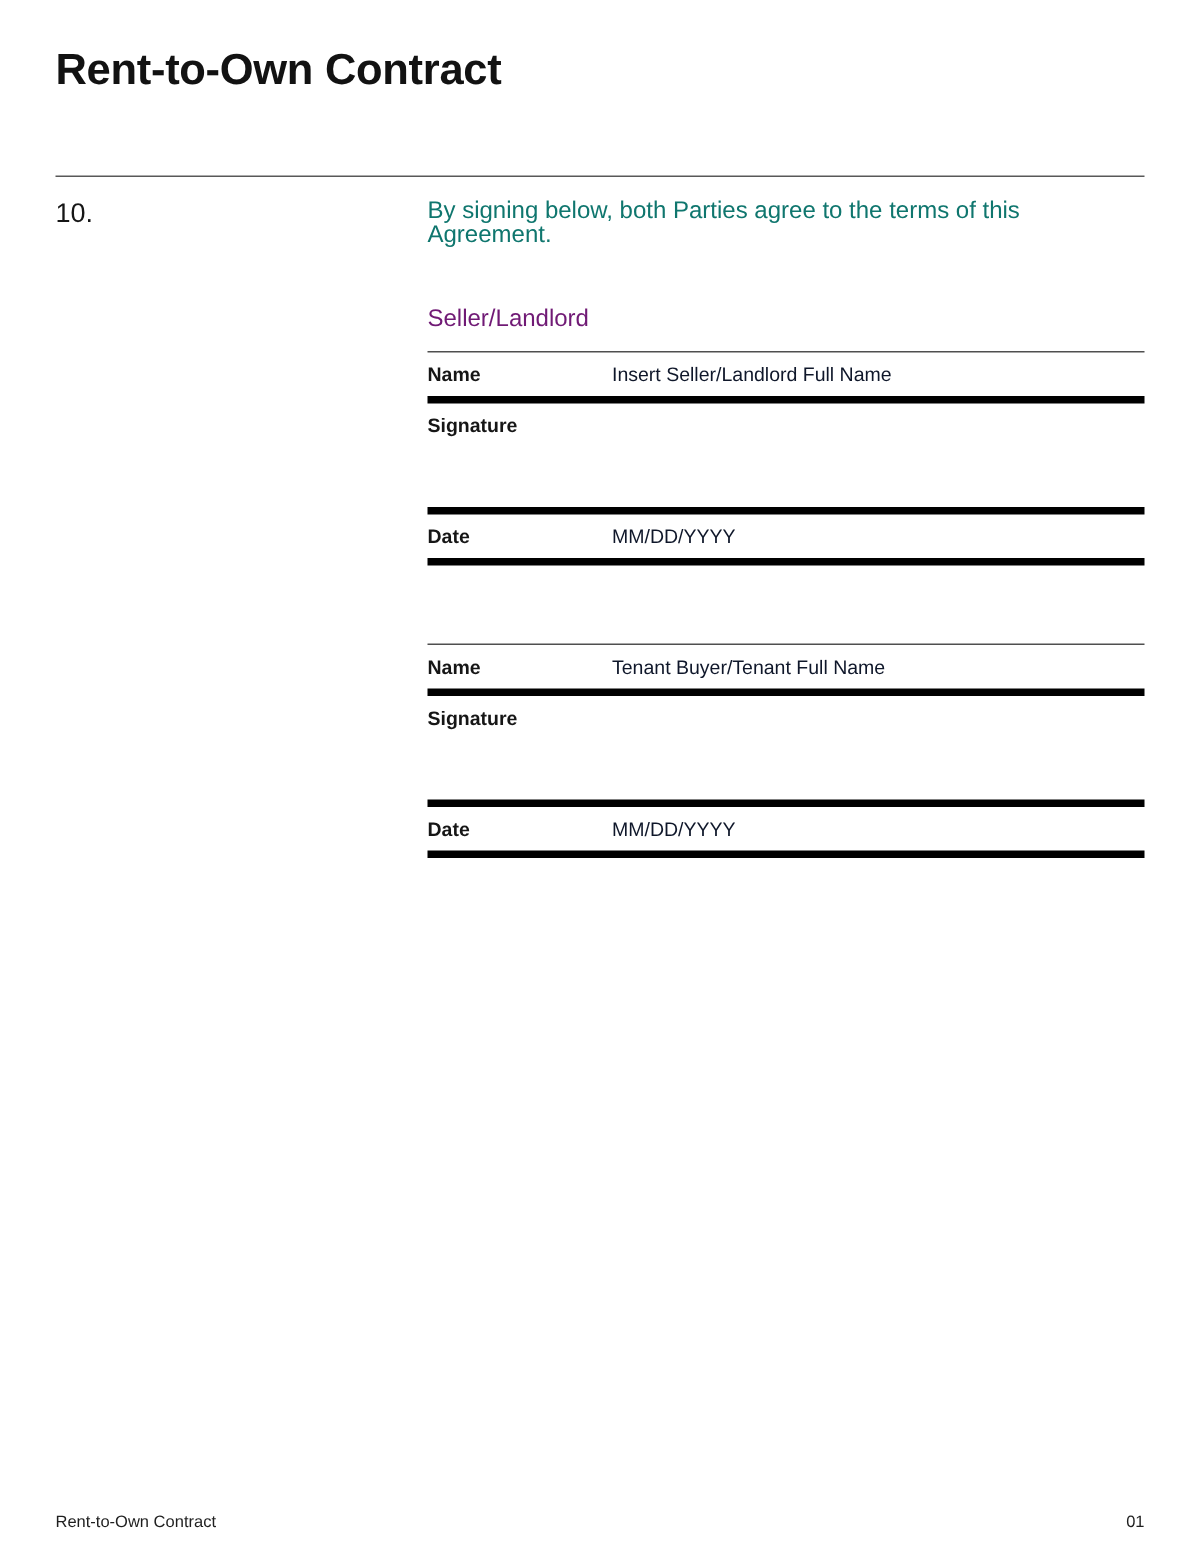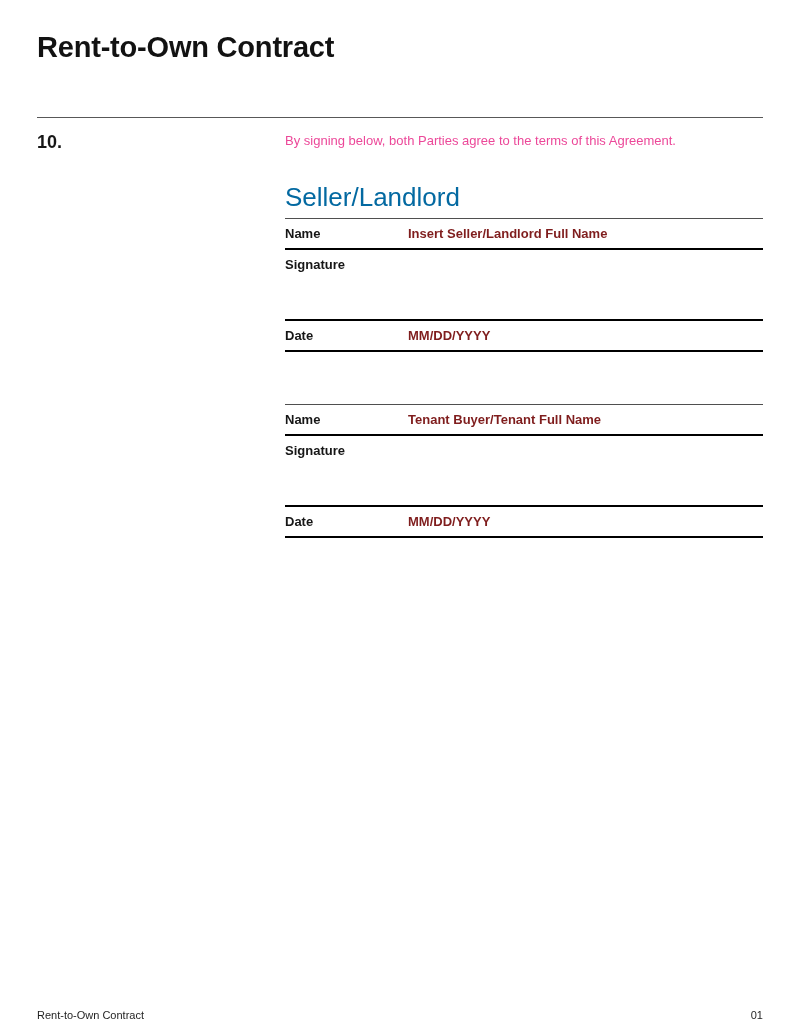--- a/index.html
+++ b/index.html
@@ -30,61 +30,61 @@
     height: 0;
   }
 
   .section { display: flex; margin-top: 14px; }
 
   .section-left {
     flex: 0 0 248px;
     width: 248px;
     font-size: 18px;
     line-height: 20px;
-    font-weight: 700;
+    font-weight: 400;
     display: flex;
     color: #161616;
   }
   .section-number { flex: 0 0 38px; }
 
   .section-right { flex: 1; min-width: 0; }
 
   .intro {
     margin: 0;
     padding-top: 1px;
-    font-size: 13px;
+    font-size: 16px;
     line-height: 16px;
-    color: #ec4899;
+    color: #0f766e;
   }
 
   .sig-block.first  { margin-top: 36px; }
   .sig-block.second { margin-top: 52px; }
 
   .sig-heading {
     margin: 0 0 9px 0;
-    font-size: 26px;
+    font-size: 16px;
     line-height: 24px;
     font-weight: 400;
-    color: #0369a1;
+    color: #701a75;
   }
 
   .sig-table {
     width: 100%;
     border-collapse: collapse;
     border-top: 1px solid #4f4f4f;
     font-size: 13px;
   }
-  .sig-table tr { border-bottom: 2px solid #000000; }
+  .sig-table tr { border-bottom: 5px solid #000000; }
   .sig-table td {
     padding: 7px 0 6px 0;
     vertical-align: top;
     line-height: 16px;
   }
   td.cell-label { width: 123px; font-weight: 700; color: #161616; }
-  td.cell-value { font-weight: 700; color: #7f1d1d; }
+  td.cell-value { font-weight: 400; color: #0f172a; }
   tr.row-signature td { padding-bottom: 46px; }
 
   .footer {
     position: absolute;
     left: 37px;
     right: 37px;
     bottom: 13px;
     display: flex;
     justify-content: space-between;
     font-size: 11px;

